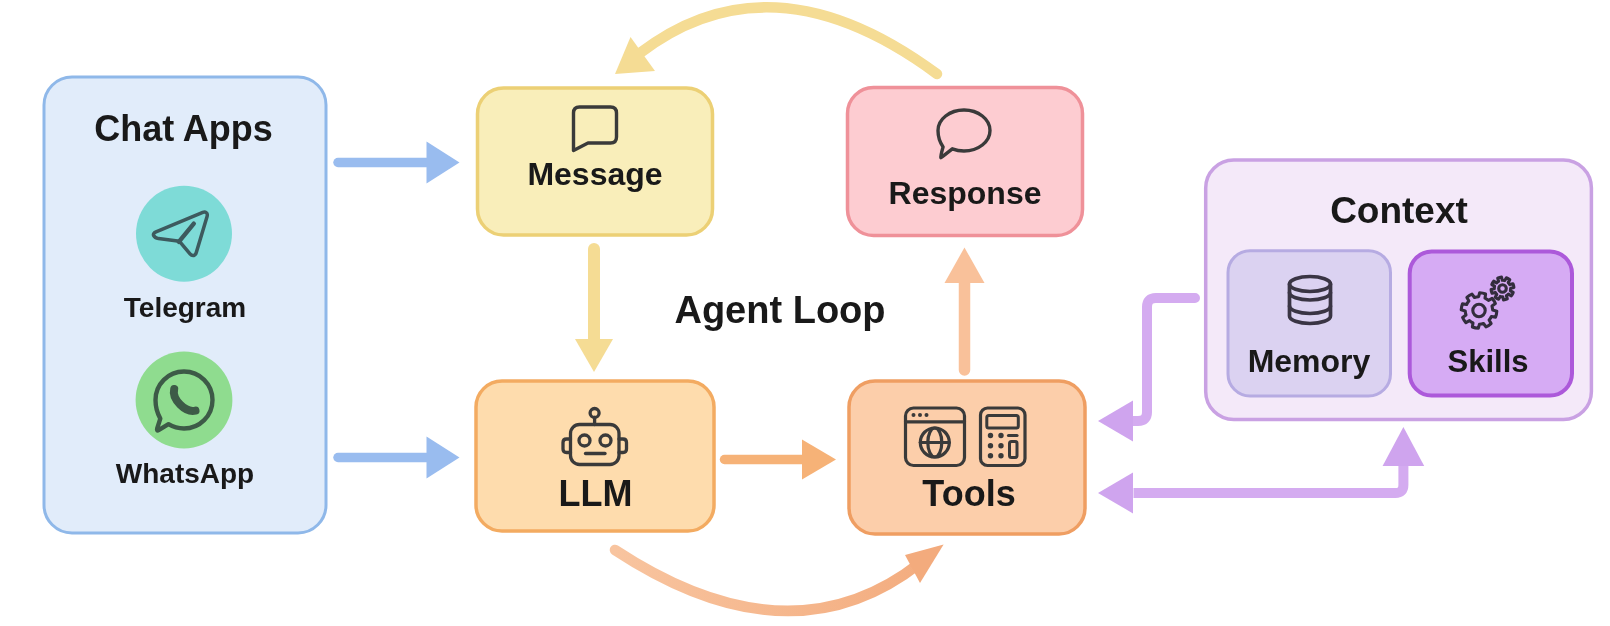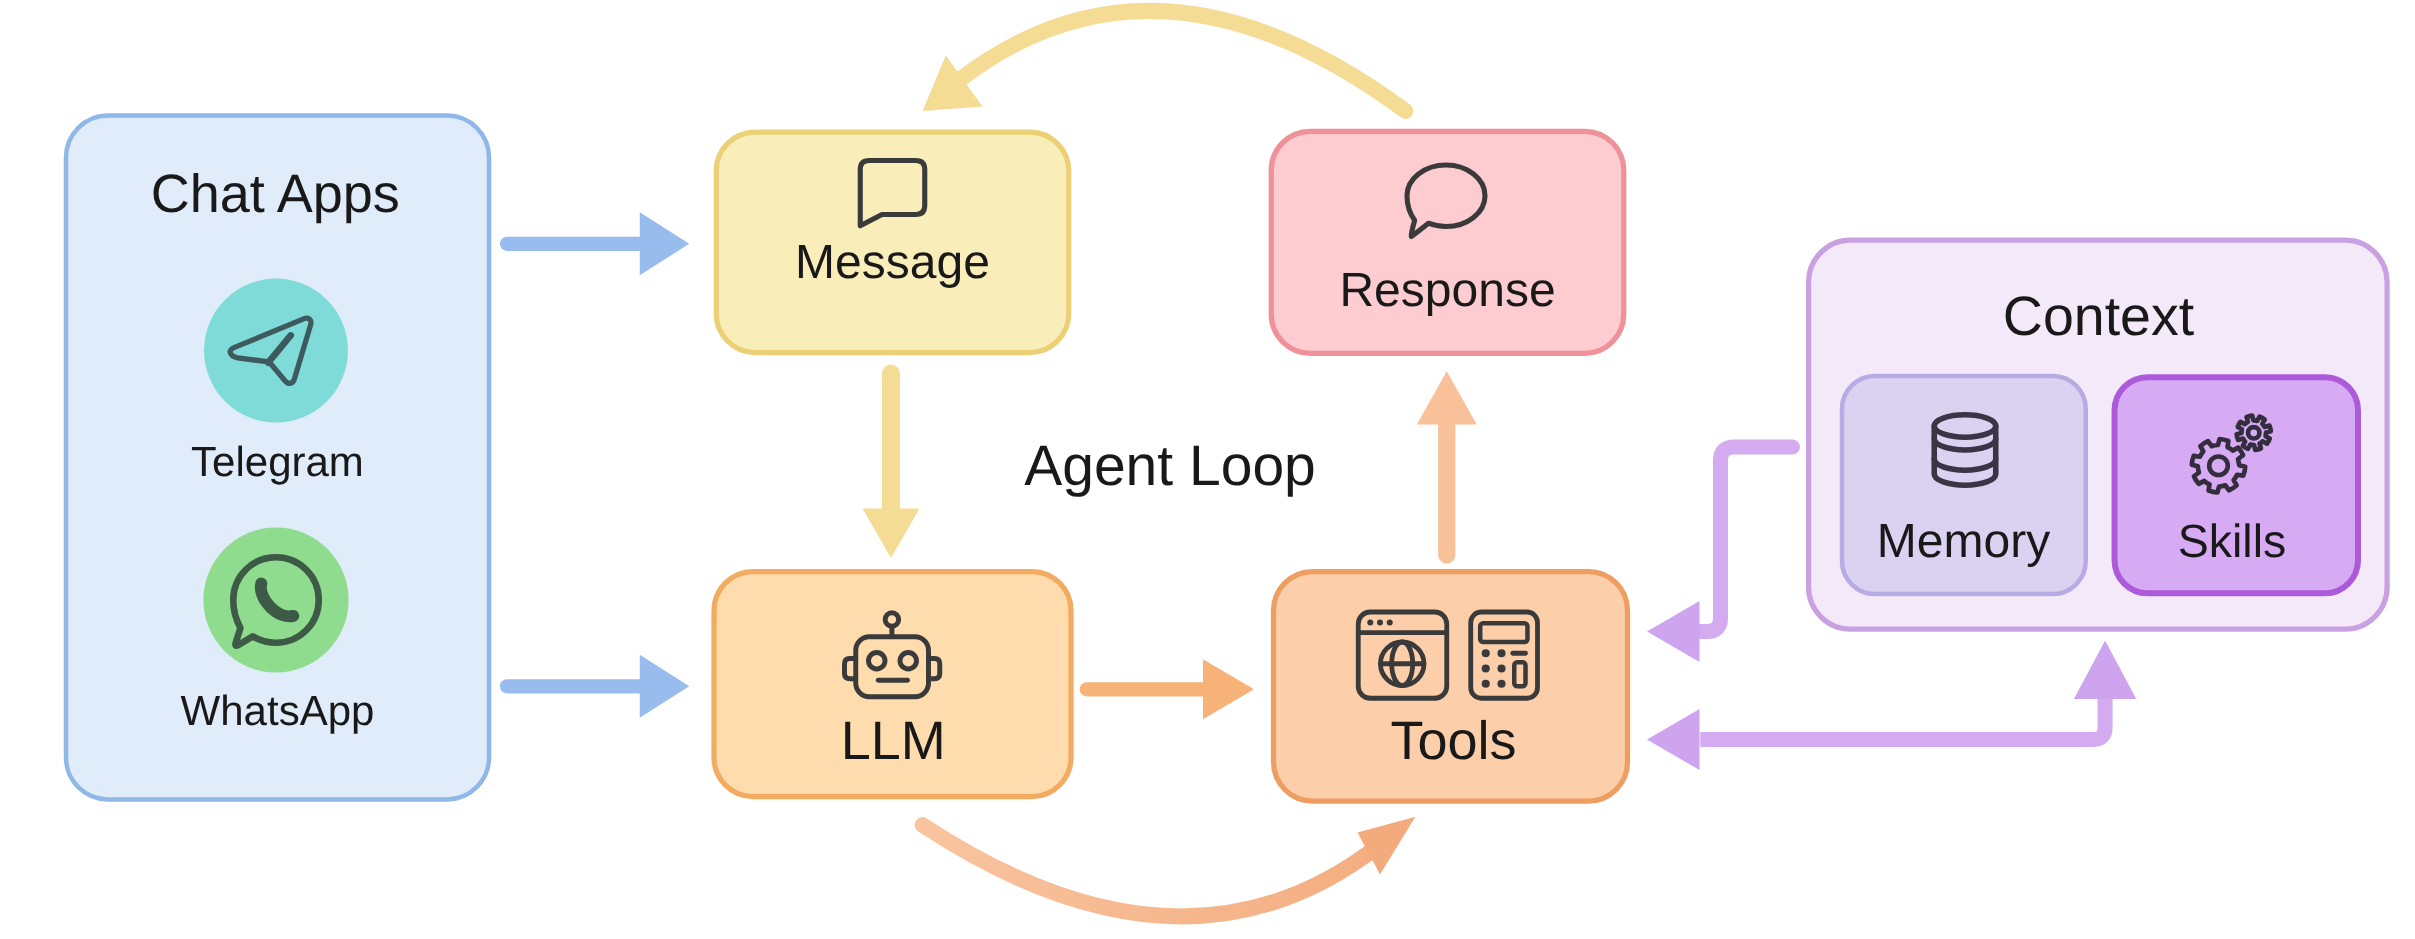--- a/index.html
+++ b/index.html
@@ -1,16 +1,16 @@
 <!DOCTYPE html>
 <html><head>
 <meta charset="utf-8">
 <style>
 html,body{margin:0;padding:0;background:#ffffff;}
-#canvas{width:1610px;height:626px;position:relative;overflow:hidden;}
+#canvas{width:1610px;height:626px;position:relative;overflow:hidden;font-weight:bold;}
 text{font-family:"Liberation Sans",sans-serif;fill:#191919;}
 </style>
 </head>
 <body>
 <div id="canvas">
 <svg width="1610" height="626" viewBox="0 0 1610 626">
 <rect x="0" y="0" width="1610" height="626" fill="#ffffff"></rect>
 
 <g fill="#99bcef">
 <path d="M338 162.5 H427" stroke="#99bcef" stroke-width="9.5" stroke-linecap="round"></path>

